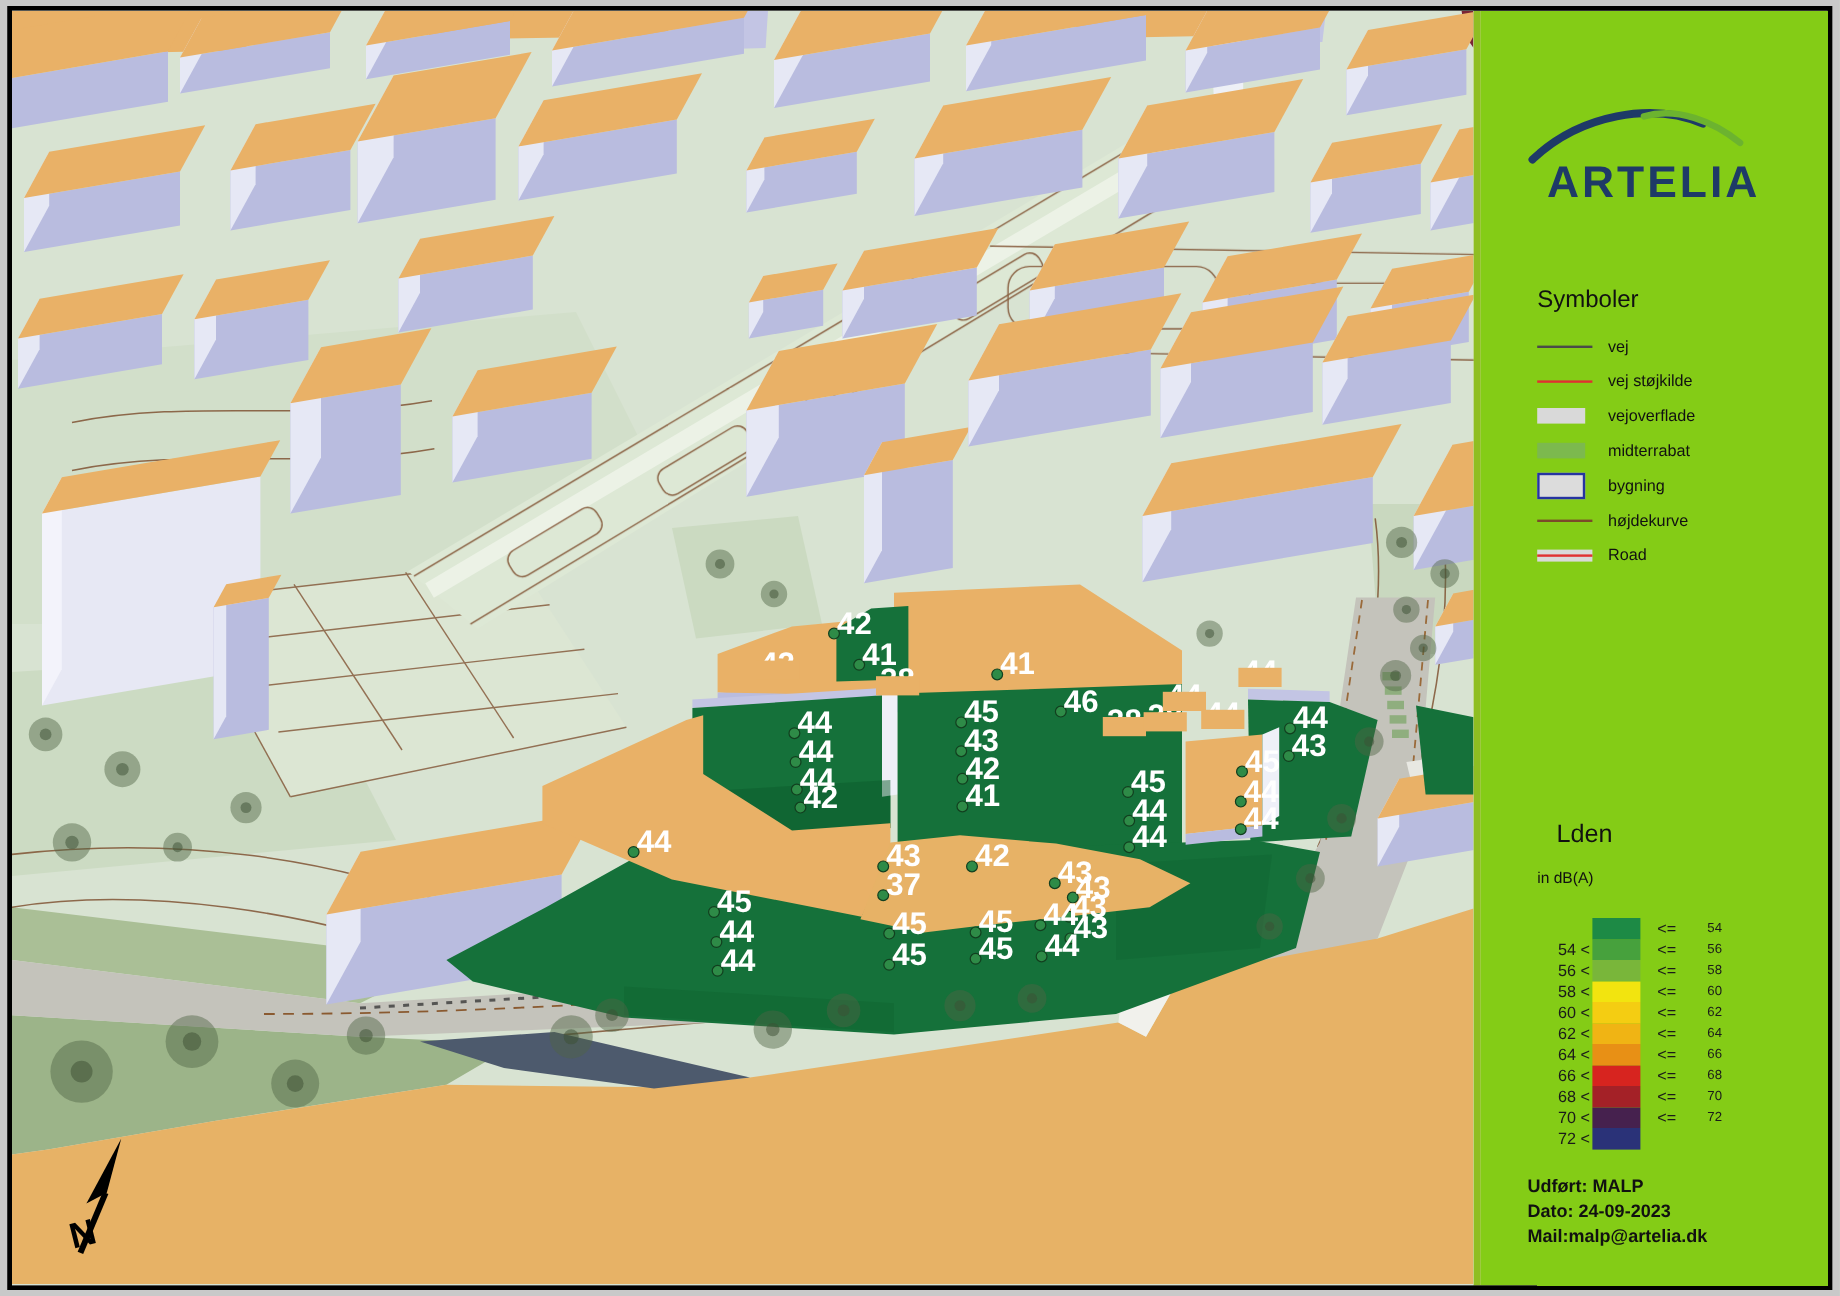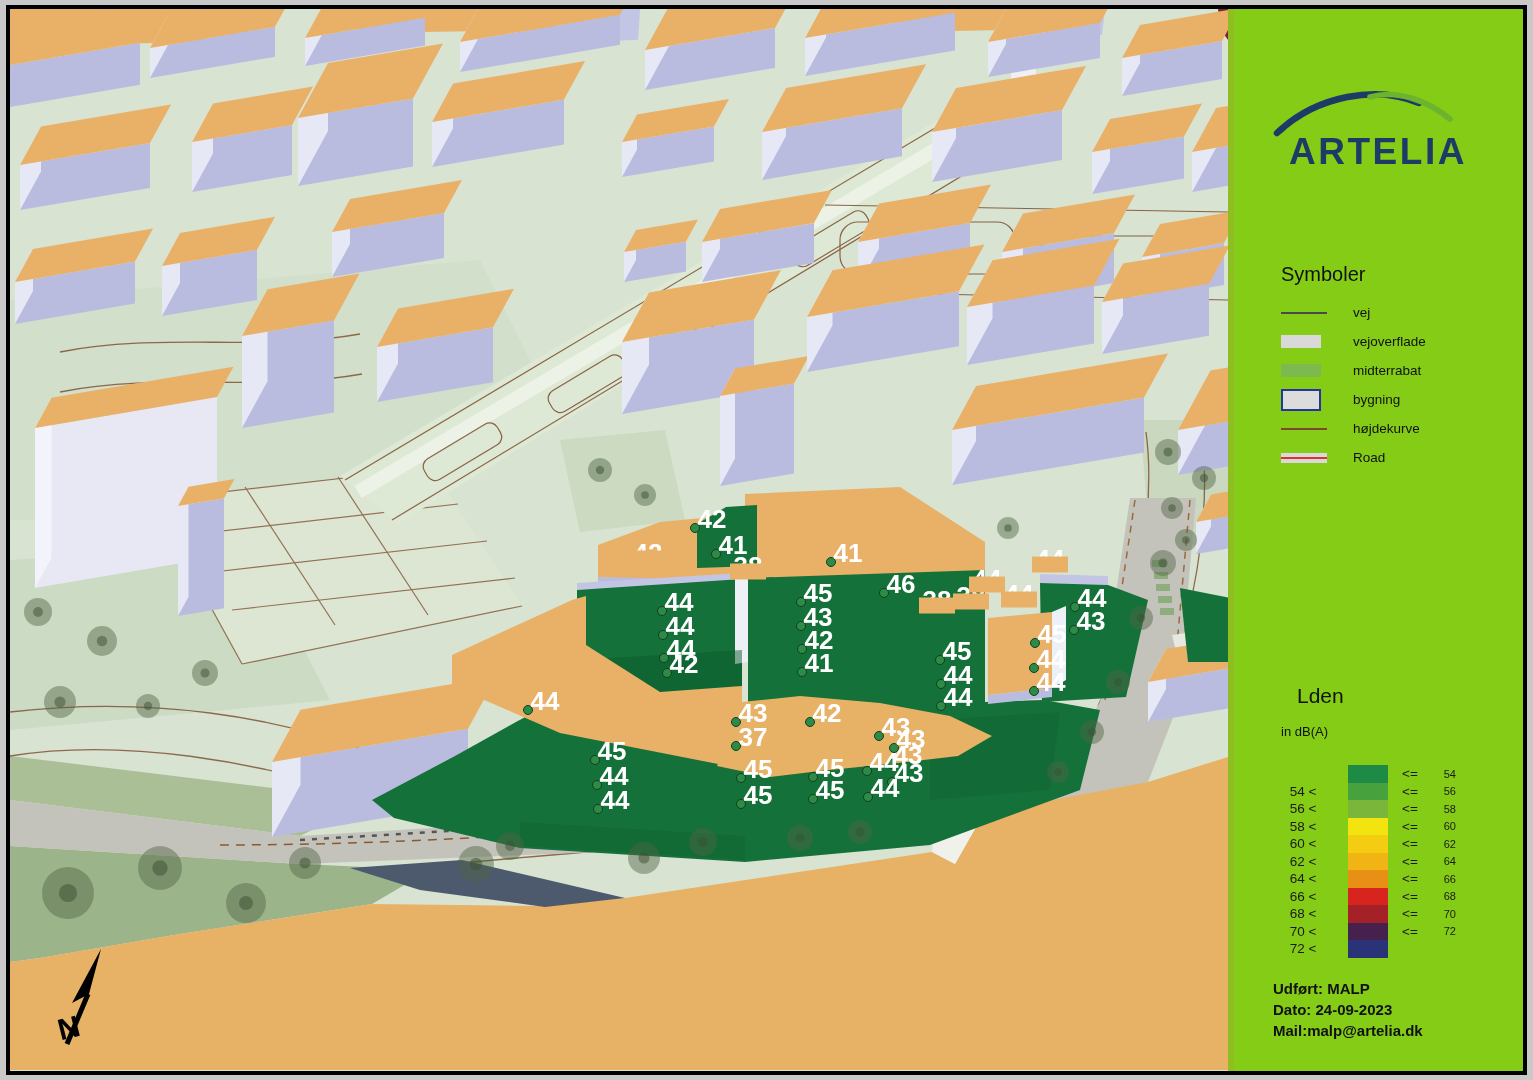--- a/index.html
+++ b/index.html
@@ -2,31 +2,31 @@
 <html><head>
 <meta charset="utf-8">
 <style>
   html,body{margin:0;padding:0;background:#c9c9c9;width:1533px;height:1080px;overflow:hidden;
     font-family:"Liberation Sans",sans-serif;}
   .frame{position:absolute;left:6px;top:5px;width:1513px;height:1062px;border:4px solid #000;background:#fff;}
   .map-wrap{position:absolute;left:0;top:0;width:1218px;height:1062px;overflow:hidden;background:#d8e3d2;}
   .divider{position:absolute;left:1218px;top:0;width:6px;height:1062px;background:#8fbe22;}
   .panel{position:absolute;left:1224px;top:0;right:0;bottom:0;background:#84cc16;color:#1a1a1a;}
   .logo{position:absolute;top:60px;left:28px;width:232px;height:112px;}
-  .symbols{position:absolute;top:230px;left:47px;right:8px;margin-top:24px;}
+  .symbols{position:absolute;top:230px;left:47px;right:8px;}
   .symbols h3{margin:0 0 12px 0;font-size:20px;font-weight:400;color:#111;}
-  .sym-row{display:flex;align-items:center;height:29px;gap:13px;}
+  .sym-row{display:flex;align-items:center;height:29px;}
   .sym-sw{width:46px;margin-right:13px;display:flex;align-items:center;justify-content:flex-start;flex:0 0 46px;}
   .sym-label{font-size:13.5px;color:#111;}
   .lden{position:absolute;top:659px;left:47px;right:8px;}
   .lden h3{margin:16px;font-size:21px;font-weight:400;color:#111;}
   .lden .sub{font-size:13px;margin-top:13px;color:#111;}
   .scale{margin-top:26px;}
   .scale-row{display:flex;align-items:center;height:17.5px;}
-  .sl{width:44px;text-align:center;padding-right:23px;font-size:13.5px;white-space:pre;}
+  .sl{width:44px;text-align:right;padding-right:2px;font-size:13.5px;white-space:pre;}
   .sc{width:40px;height:17.5px;flex:0 0 40px;}
   .sop{width:30px;padding-left:14px;font-size:13.5px;}
   .sval{width:24px;text-align:right;font-size:11px;}
   .footer{position:absolute;top:969px;left:39px;font-size:15px;line-height:1.4;color:#111;font-weight:bold;}
   svg{display:block;}
   .lbl{font-family:"Liberation Sans",sans-serif;font-weight:bold;font-size:26px;fill:#ffffff;}
 </style>
 </head>
 <body>
 
@@ -435,20 +435,26 @@
       <h3>Symboler</h3>
       <div id="symbol-rows">
           <div class="sym-row">
             <span class="sym-sw">
               <span style="display:block;width:46px;height:2px;background:#4a4a4a"></span>
             </span>
             <span class="sym-label">vej</span>
           </div>
           <div class="sym-row">
             <span class="sym-sw">
+              <span style="display:block;width:46px;height:2px;background:#e03131"></span>
+            </span>
+            <span class="sym-label">vej støjkilde</span>
+          </div>
+          <div class="sym-row">
+            <span class="sym-sw">
               <span style="display:block;width:40px;height:13px;background:#d9d9d9"></span>
             </span>
             <span class="sym-label">vejoverflade</span>
           </div>
           <div class="sym-row">
             <span class="sym-sw">
               <span style="display:block;width:40px;height:13px;background:#7cb94e"></span>
             </span>
             <span class="sym-label">midterrabat</span>
           </div>

